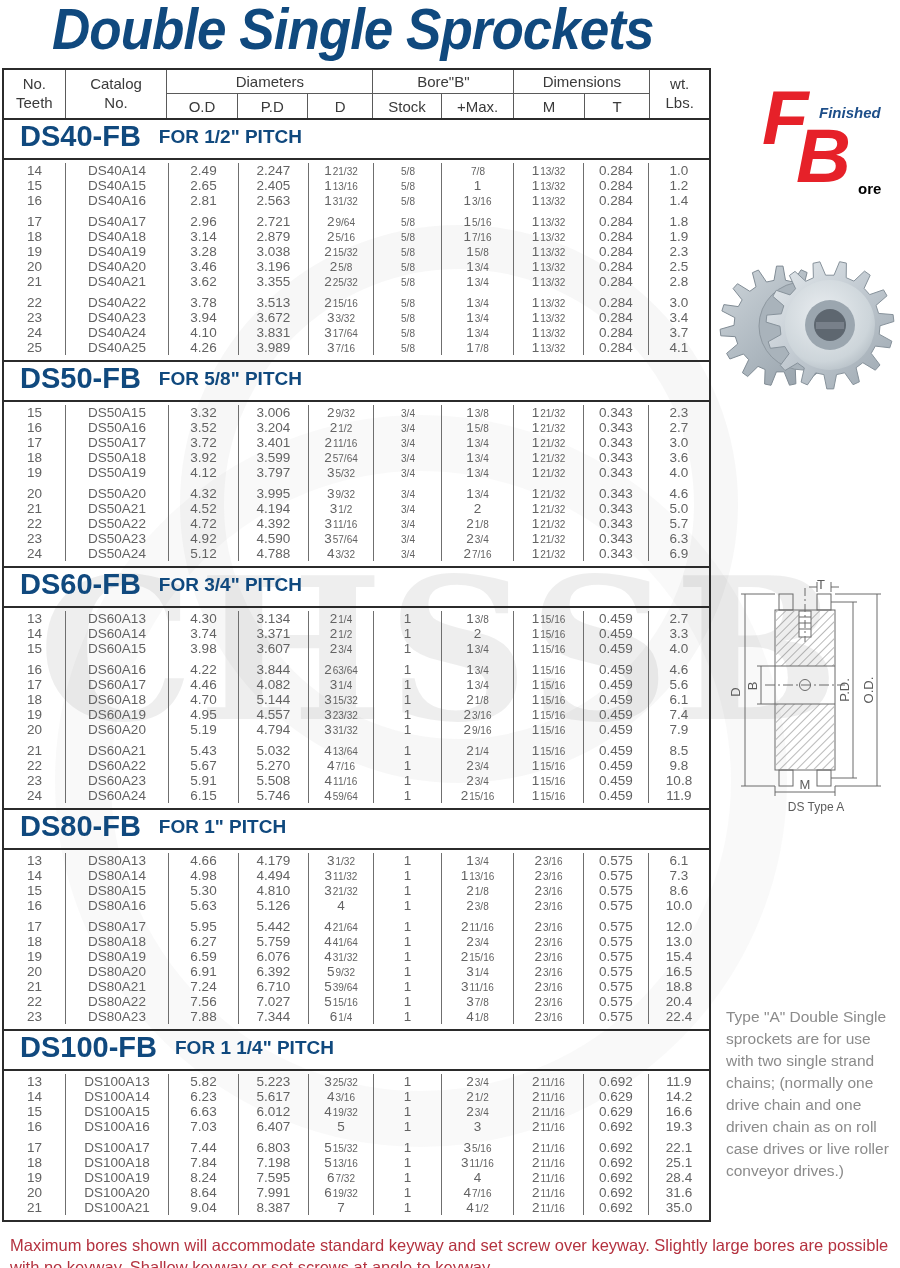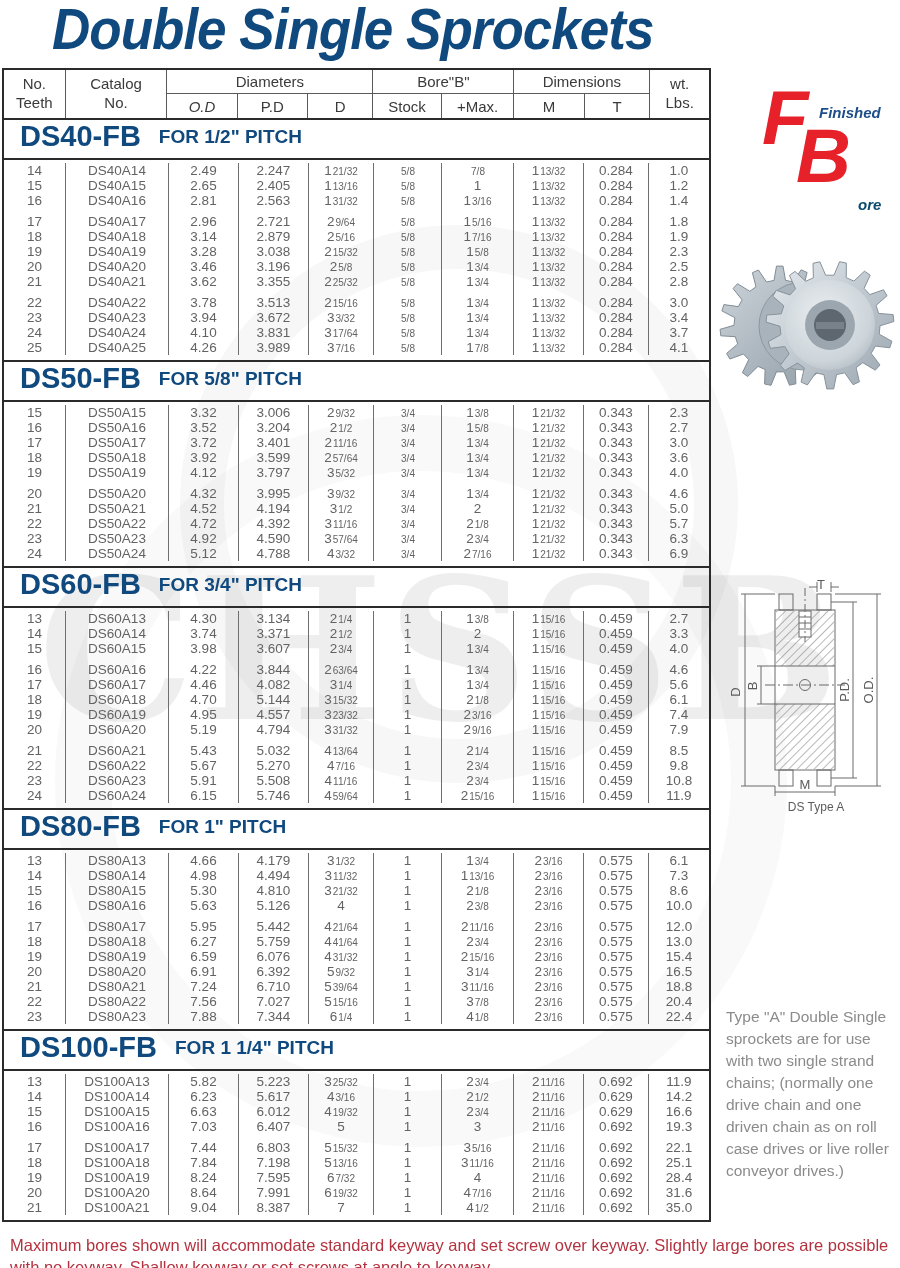--- a/index.html
+++ b/index.html
@@ -16,40 +16,40 @@
   
   #spec-table{position:absolute;left:2px;top:68px;width:705px;z-index:1;border:2px solid #2b2b2b;background:transparent;}
   .thead{display:flex;height:48px;border-bottom:2px solid #2b2b2b;color:#3a3a3a;font-size:15px;}
   .th-col{display:flex;flex-direction:column;align-items:center;justify-content:center;border-right:1px solid #5a5a5a;line-height:1.25;}
   .th-col.last{border-right:none;}
   .th-group{display:flex;flex-direction:column;border-right:1px solid #5a5a5a;}
   .g-label{height:23px;border-bottom:1px solid #5a5a5a;display:flex;align-items:center;justify-content:center;}
   .g-subs{display:flex;height:24px;}
   .g-subs .sub{display:flex;align-items:center;justify-content:center;border-right:1px solid #5a5a5a;}
   .g-subs .sub:last-child{border-right:none;}
-  .w1{width:62px;} .w2{width:103px;} .w3{width:70px;font-style:italic;} .w4{width:70px;} .w5{width:65px;}
+  .w1{width:62px;} .w2{width:103px;} .w3{width:70px;} .w4{width:70px;} .w5{width:65px;}
   .w6{width:68px;} .w7{width:72px;} .w8{width:70px;} .w9{width:65px;} .w10{width:60px;}
   .sec-head{height:38px;display:flex;align-items:flex-start;padding-left:16px;border-bottom:2px solid #2b2b2b;}
   .sec-name{font-size:29px;font-weight:bold;color:#10497e;letter-spacing:0;}
   .sec-pitch{font-size:19px;font-weight:bold;color:#10497e;margin-left:18px;padding-top:6px;}
   .sec-body{display:grid;grid-template-columns:62px 103px 70px 70px 65px 68px 72px 70px 65px 60px;
             padding:3px 0 5px 0;border-bottom:2px solid #2b2b2b;}
   .sec-body.last{border-bottom:none;}
   .cell{height:15px;display:flex;align-items:center;justify-content:center;border-right:1px solid #6f6f6f;
         font-size:13.5px;color:#636363;white-space:nowrap;}
   .cell.c9{border-right:none;}
   .cell.gap{padding-top:6px;}
   .fr{font-size:10px;margin-left:1px;position:relative;top:1px;}
   
   #fb-logo{position:absolute;left:762px;top:80px;width:138px;height:122px;z-index:2;}
   #fb-logo span{position:absolute;font-weight:bold;}
   .fb-f{left:0;top:-6px;font-size:76px;font-style:italic;color:#e62129;}
   .fb-finished{left:57px;top:24px;font-size:15px;color:#1d4e89;font-style:italic;}
   .fb-b{left:34px;top:32px;font-size:76px;font-style:italic;color:#e62129;}
-  .fb-ore{left:96px;top:116px;font-size:15px;color:#0c4a6e;font-style:italic;}
+  .fb-ore{left:96px;top:100px;font-size:15px;color:#000000;}
   
   #sprocket-photo{position:absolute;left:718px;top:198px;z-index:1;}
   #dim-diagram{position:absolute;left:731px;top:580px;z-index:1;}
   #diagram-caption{position:absolute;left:731px;top:800px;width:170px;text-align:center;
                    font-size:12px;color:#5c5c5c;z-index:1;}
   #side-note{position:absolute;left:726px;top:1006px;width:176px;font-size:15.5px;line-height:1.42;
              color:#8b8b8b;z-index:1;}
   
   #footnote{position:absolute;left:10px;top:1222px;width:882px;font-size:16.5px;line-height:1.35;
             color:#b4323f;z-index:1;margin-top:12px;}

